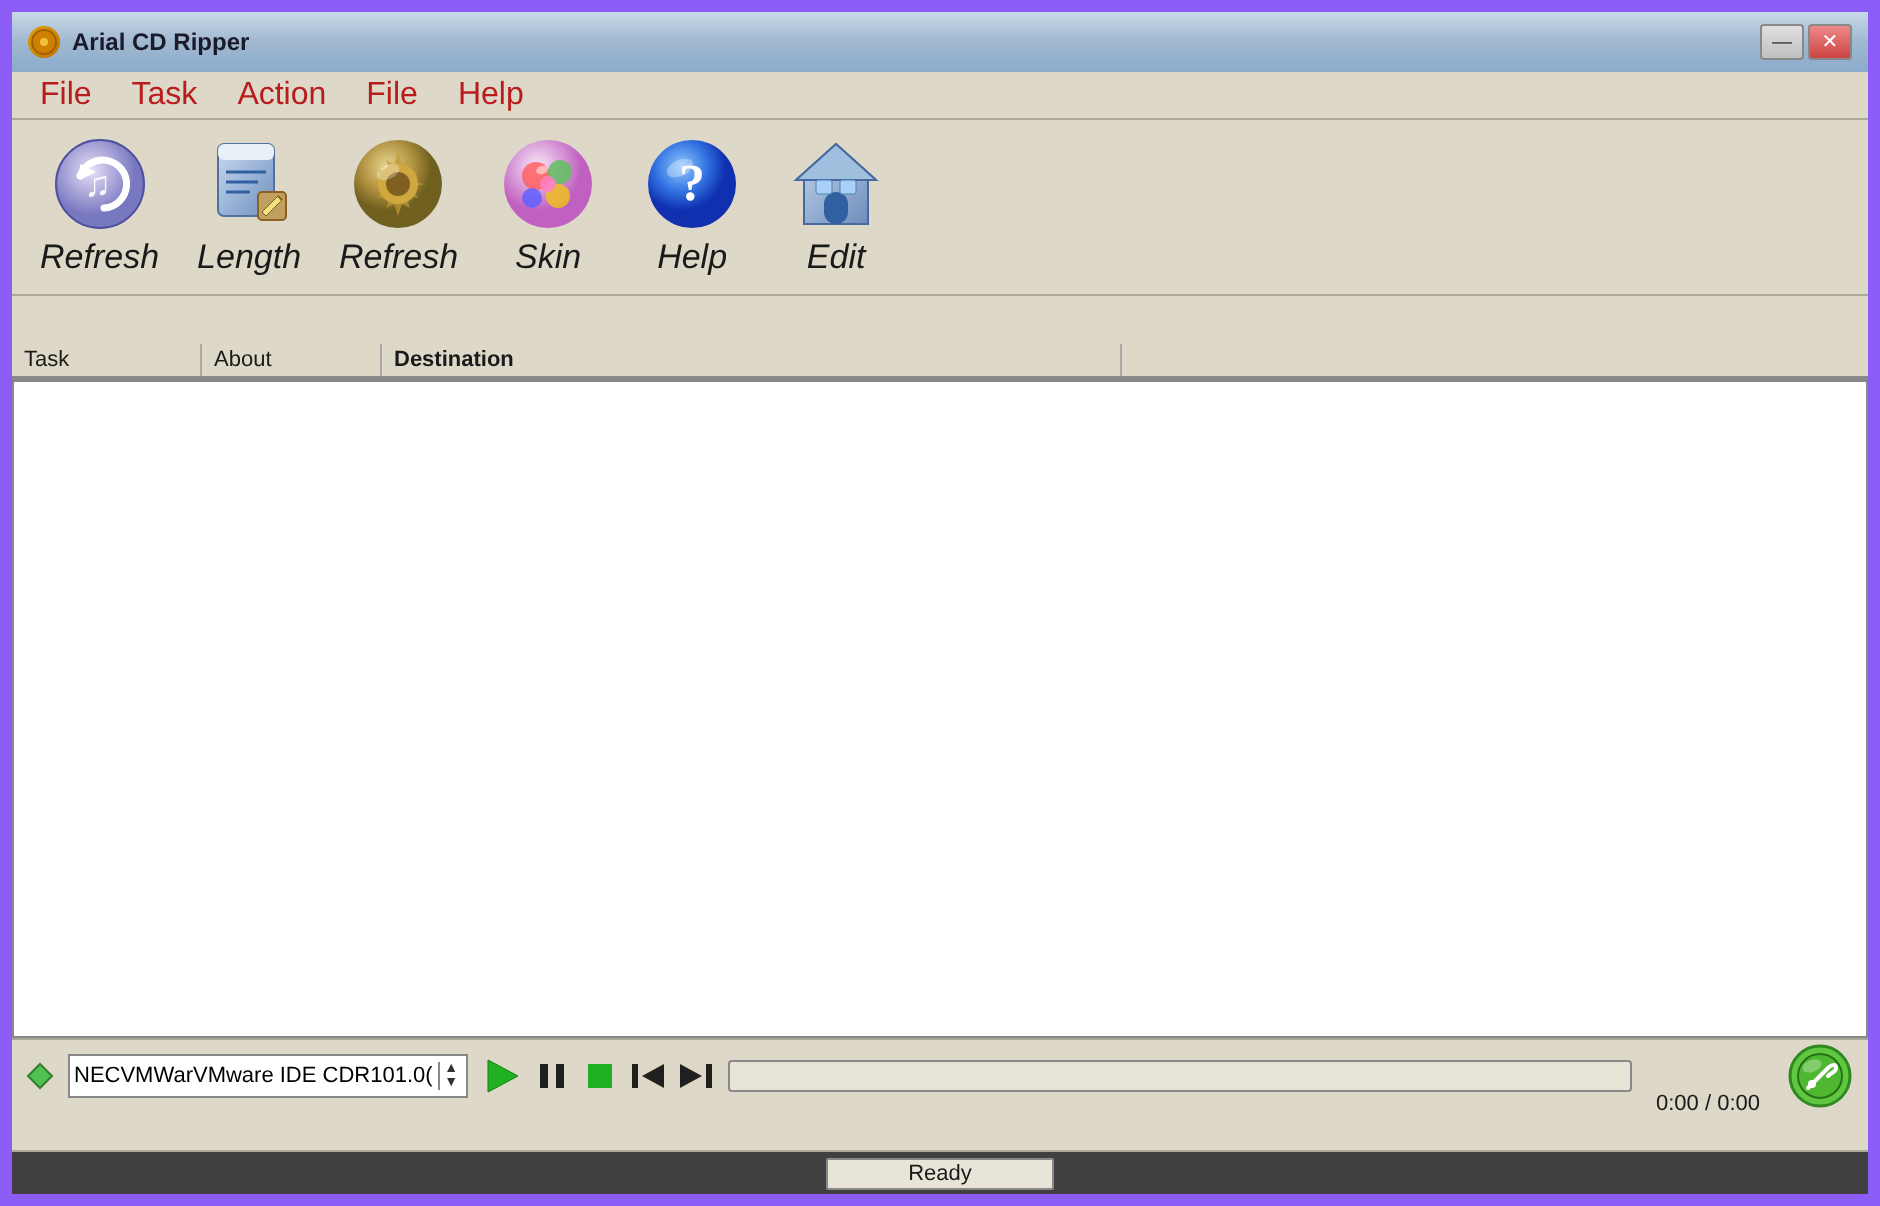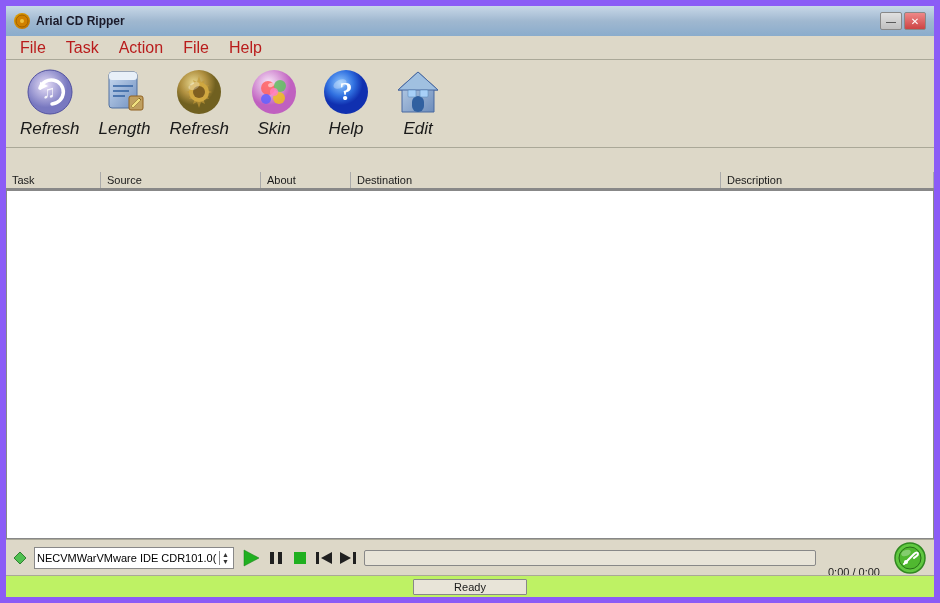--- a/index.html
+++ b/index.html
@@ -144,21 +144,21 @@
       padding: 2px 6px;
       font-size: 11px;
       color: #1a1a1a;
       border-right: 1px solid #aaa;
       margin-top: 24px;
     }
 
     .col-task { width: 95px; }
     .col-source { width: 160px; }
     .col-length { width: 90px; }
-    .col-destination { width: 370px; }
+    .col-destination { width: 370px; font-weight: bold; }
     .col-description { flex: 1; }
 
     
     .content-area {
       flex: 1;
       background: white;
       border: 1px solid #888;
       margin: 0;
       overflow: hidden;
     }
@@ -271,27 +271,28 @@
       width: 36px;
       height: 36px;
       cursor: pointer;
       display: flex;
       align-items: center;
       justify-content: center;
     }
 
     
     .status-text-bar {
-      background: #bef264;
+      background: #404040;
       height: 22px;
       display: flex;
       align-items: center;
       justify-content: center;
       border-top: 1px solid #aaa898;
       flex-shrink: 0;
+      margin-top: 20px;
     }
 
     .status-text {
       font-size: 11px;
       color: #1a1a1a;
       background: #e8e4d8;
       border: 1px solid #888;
       padding: 1px 40px;
       border-radius: 1px;
     }
@@ -451,24 +452,22 @@
           <rect x="26" y="22" width="8" height="7" rx="1" fill="#a8d0f8" stroke="#5080b0" stroke-width="0.5"></rect>
         </svg>
       </div>
       <span class="tool-label">Edit</span>
     </div>
 
   </div>
 
   <div class="col-headers">
     <div class="col-header col-task">Task</div>
-    <div class="col-header col-source">Source</div>
     <div class="col-header col-length">About</div>
     <div class="col-header col-destination">Destination</div>
-    <div class="col-header col-description">Description</div>
   </div>
 
   <div class="content-area">
   </div>
 
   <div class="status-bar">
 
     <div class="drive-indicator">
       <svg width="16" height="16" viewBox="0 0 16 16">
         <polygon points="8,2 14,8 8,14 2,8" fill="#50c050" stroke="#308030" stroke-width="1"></polygon>

